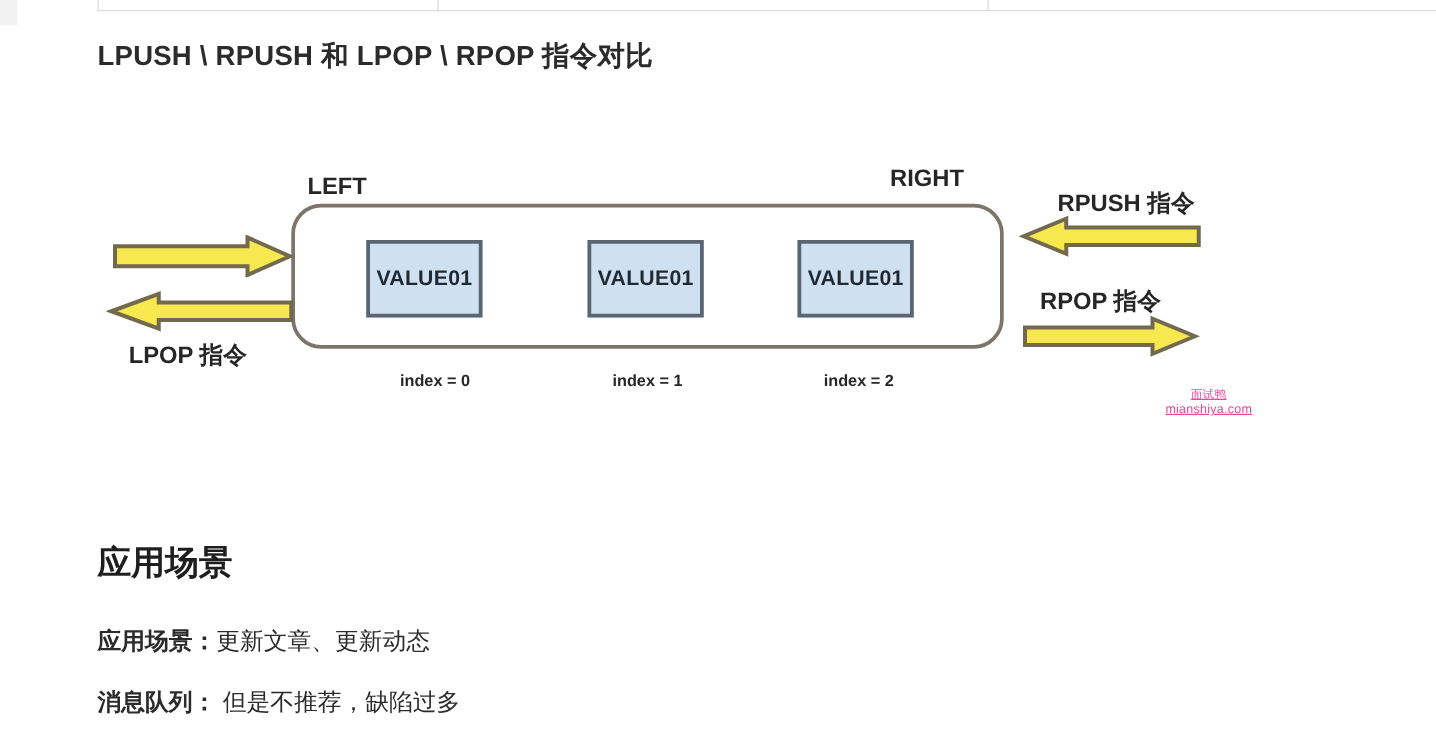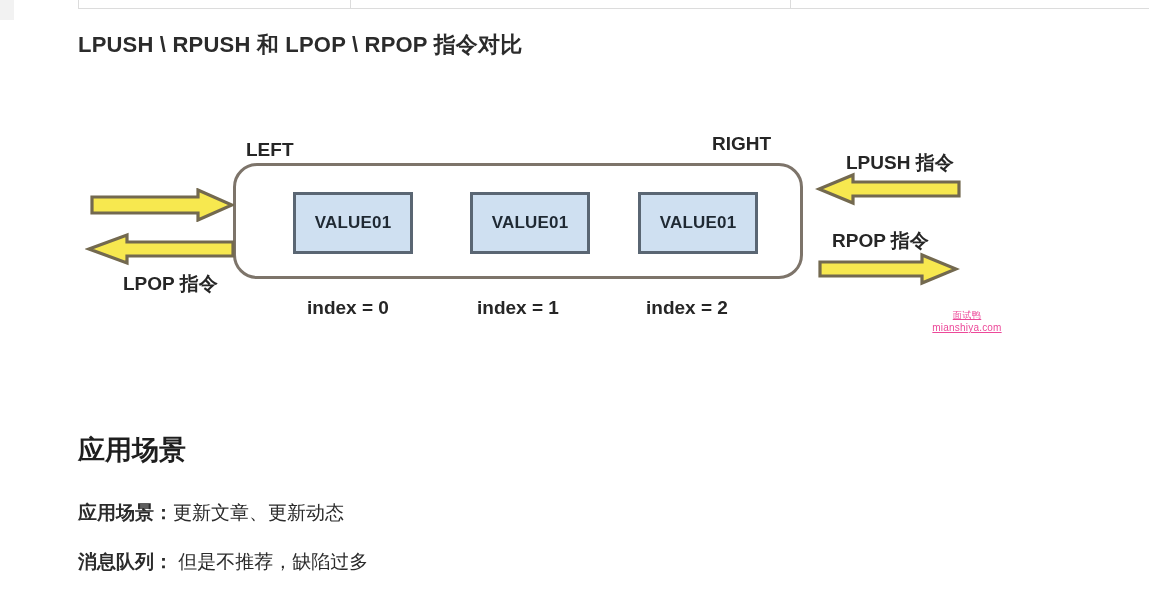--- a/index.html
+++ b/index.html
@@ -109,60 +109,60 @@
     width: 570px;
     height: 116px;
     border: 3px solid #7d746a;
     border-radius: 24px;
     background: #ffffff;
     box-sizing: border-box;
   }
 
   .value-box {
     position: absolute;
-    width: 120px;
+    width: 93px;
     height: 62px;
     background: #cfe0f1;
     border: 3px solid #5a6673;
     box-sizing: border-box;
     display: flex;
     align-items: center;
     justify-content: center;
     font-size: 17px;
     font-weight: bold;
     color: #1f2933;
     letter-spacing: 0.2px;
   }
   .vb0 { left: 293px; top: 192px; }
   .vb1 { left: 470px; top: 192px; }
   .vb2 { left: 638px; top: 192px; }
 
   .index-label {
     position: absolute;
     top: 297px;
-    font-size: 19px;
+    font-size: 13px;
     font-weight: bold;
     color: #262626;
     white-space: nowrap;
     text-align: center;
   }
   .ix0 { left: 296px; width: 104px; }
   .ix1 { left: 466px; width: 104px; }
   .ix2 { left: 635px; width: 104px; }
 
   
   .arrow-label {
     position: absolute;
     font-size: 19px;
     font-weight: bold;
     color: #262626;
     white-space: nowrap;
   }
   .al-lpush { left: 97px;  top: 163px; }
-  .al-lpop  { left: 103px; top: 271px; margin-left: 20px; }
+  .al-lpop  { left: 103px; top: 271px; }
   .al-rpush { left: 846px; top: 150px; }
   .al-rpop  { left: 832px; top: 228px; }
 
   .arrow-svg {
     position: absolute;
   }
   .ar-lpush { left: 90px;  top: 188px; }
   .ar-lpop  { left: 85px;  top: 232px; }
   .ar-rpush { left: 815px; top: 172px; }
   .ar-rpop  { left: 818px; top: 252px; }
@@ -212,21 +212,21 @@
 
   <svg class="arrow-svg ar-lpush" width="144" height="34" viewBox="0 0 144 34">
     <polygon points="2,9 108,9 108,2 142,17 108,32 108,25 2,25" fill="#f7e84f" stroke="#73694f" stroke-width="3.2" stroke-linejoin="miter"></polygon>
   </svg>
 
   <div class="arrow-label al-lpop">LPOP 指令</div>
   <svg class="arrow-svg ar-lpop" width="150" height="34" viewBox="0 0 150 34">
     <polygon points="148,10 42,10 42,3 4,17 42,31 42,24 148,24" fill="#f7e84f" stroke="#73694f" stroke-width="3.2" stroke-linejoin="miter"></polygon>
   </svg>
 
-  <div class="arrow-label al-rpush">LPUSH 指令</div>
+  <div class="arrow-label al-rpush">RPUSH 指令</div>
   <svg class="arrow-svg ar-rpush" width="146" height="34" viewBox="0 0 146 34">
     <polygon points="144,10 38,10 38,3 4,17 38,31 38,24 144,24" fill="#f7e84f" stroke="#73694f" stroke-width="3.2" stroke-linejoin="miter"></polygon>
   </svg>
 
   <div class="arrow-label al-rpop">RPOP 指令</div>
   <svg class="arrow-svg ar-rpop" width="142" height="34" viewBox="0 0 142 34">
     <polygon points="2,10 104,10 104,3 138,17 104,31 104,24 2,24" fill="#f7e84f" stroke="#73694f" stroke-width="3.2" stroke-linejoin="miter"></polygon>
   </svg>
 
   <div class="watermark">

